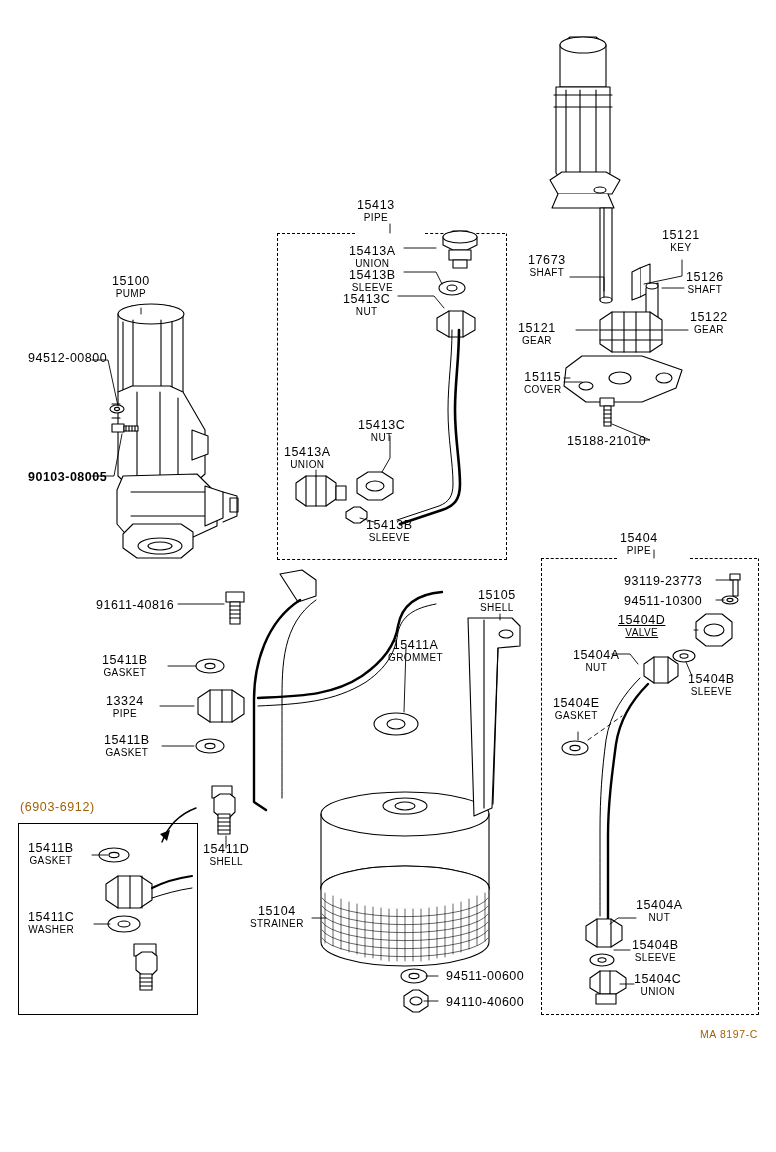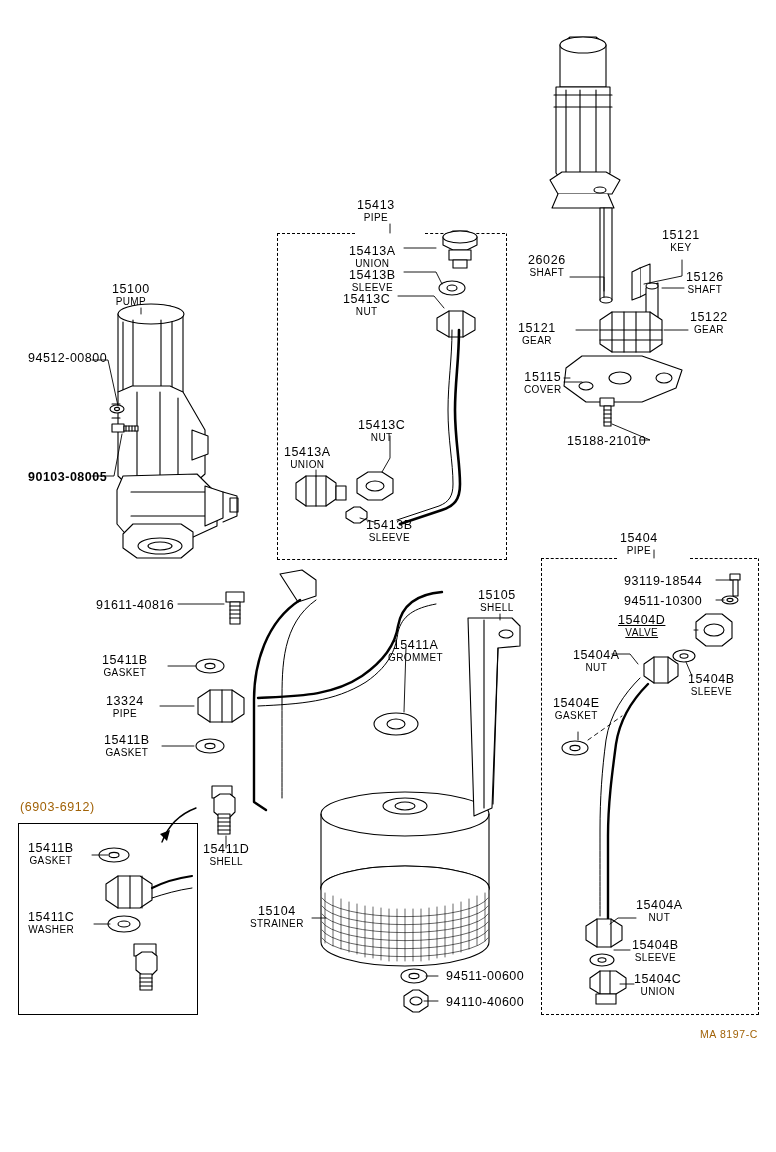--- a/index.html
+++ b/index.html
@@ -393,35 +393,35 @@
   <div class="lbl center" style="left:284px; top:445px;">
     <span class="pn">15413A</span>
     <span class="nm">UNION</span>
   </div>
 
   <div class="lbl center" style="left:366px; top:518px;">
     <span class="pn">15413B</span>
     <span class="nm">SLEEVE</span>
   </div>
 
-  <div class="lbl center" style="left:112px; top:282px;text-align:center;">
+  <div class="lbl center" style="left:112px; top:274px;text-align:center;">
     <span class="pn">15100</span>
     <span class="nm">PUMP</span>
   </div>
 
   <div class="lbl single" style="left:28px; top:351px;">
     <span class="pn">94512-00800</span>
   </div>
 
   <div class="lbl single" style="left:28px; top:470px;font-weight:bold;">
     <span class="pn">90103-08005</span>
   </div>
 
   <div class="lbl center" style="left:528px; top:253px;">
-    <span class="pn">26026</span>
+    <span class="pn">17673</span>
     <span class="nm">SHAFT</span>
   </div>
 
   <div class="lbl center" style="left:662px; top:228px;">
     <span class="pn">15121</span>
     <span class="nm">KEY</span>
   </div>
 
   <div class="lbl center" style="left:686px; top:270px;">
     <span class="pn">15126</span>
@@ -503,21 +503,21 @@
     <span class="pn">15411C</span>
     <span class="nm">WASHER</span>
   </div>
 
   <div class="lbl center" style="left:620px; top:531px;">
     <span class="pn">15404</span>
     <span class="nm">PIPE</span>
   </div>
 
   <div class="lbl single" style="left:624px; top:574px;">
-    <span class="pn">93119-18544</span>
+    <span class="pn">93119-23773</span>
   </div>
 
   <div class="lbl single" style="left:624px; top:594px;">
     <span class="pn">94511-10300</span>
   </div>
 
   <div class="lbl center" style="left:618px; top:613px;text-decoration:underline;">
     <span class="pn">15404D</span>
     <span class="nm">VALVE</span>
   </div>

